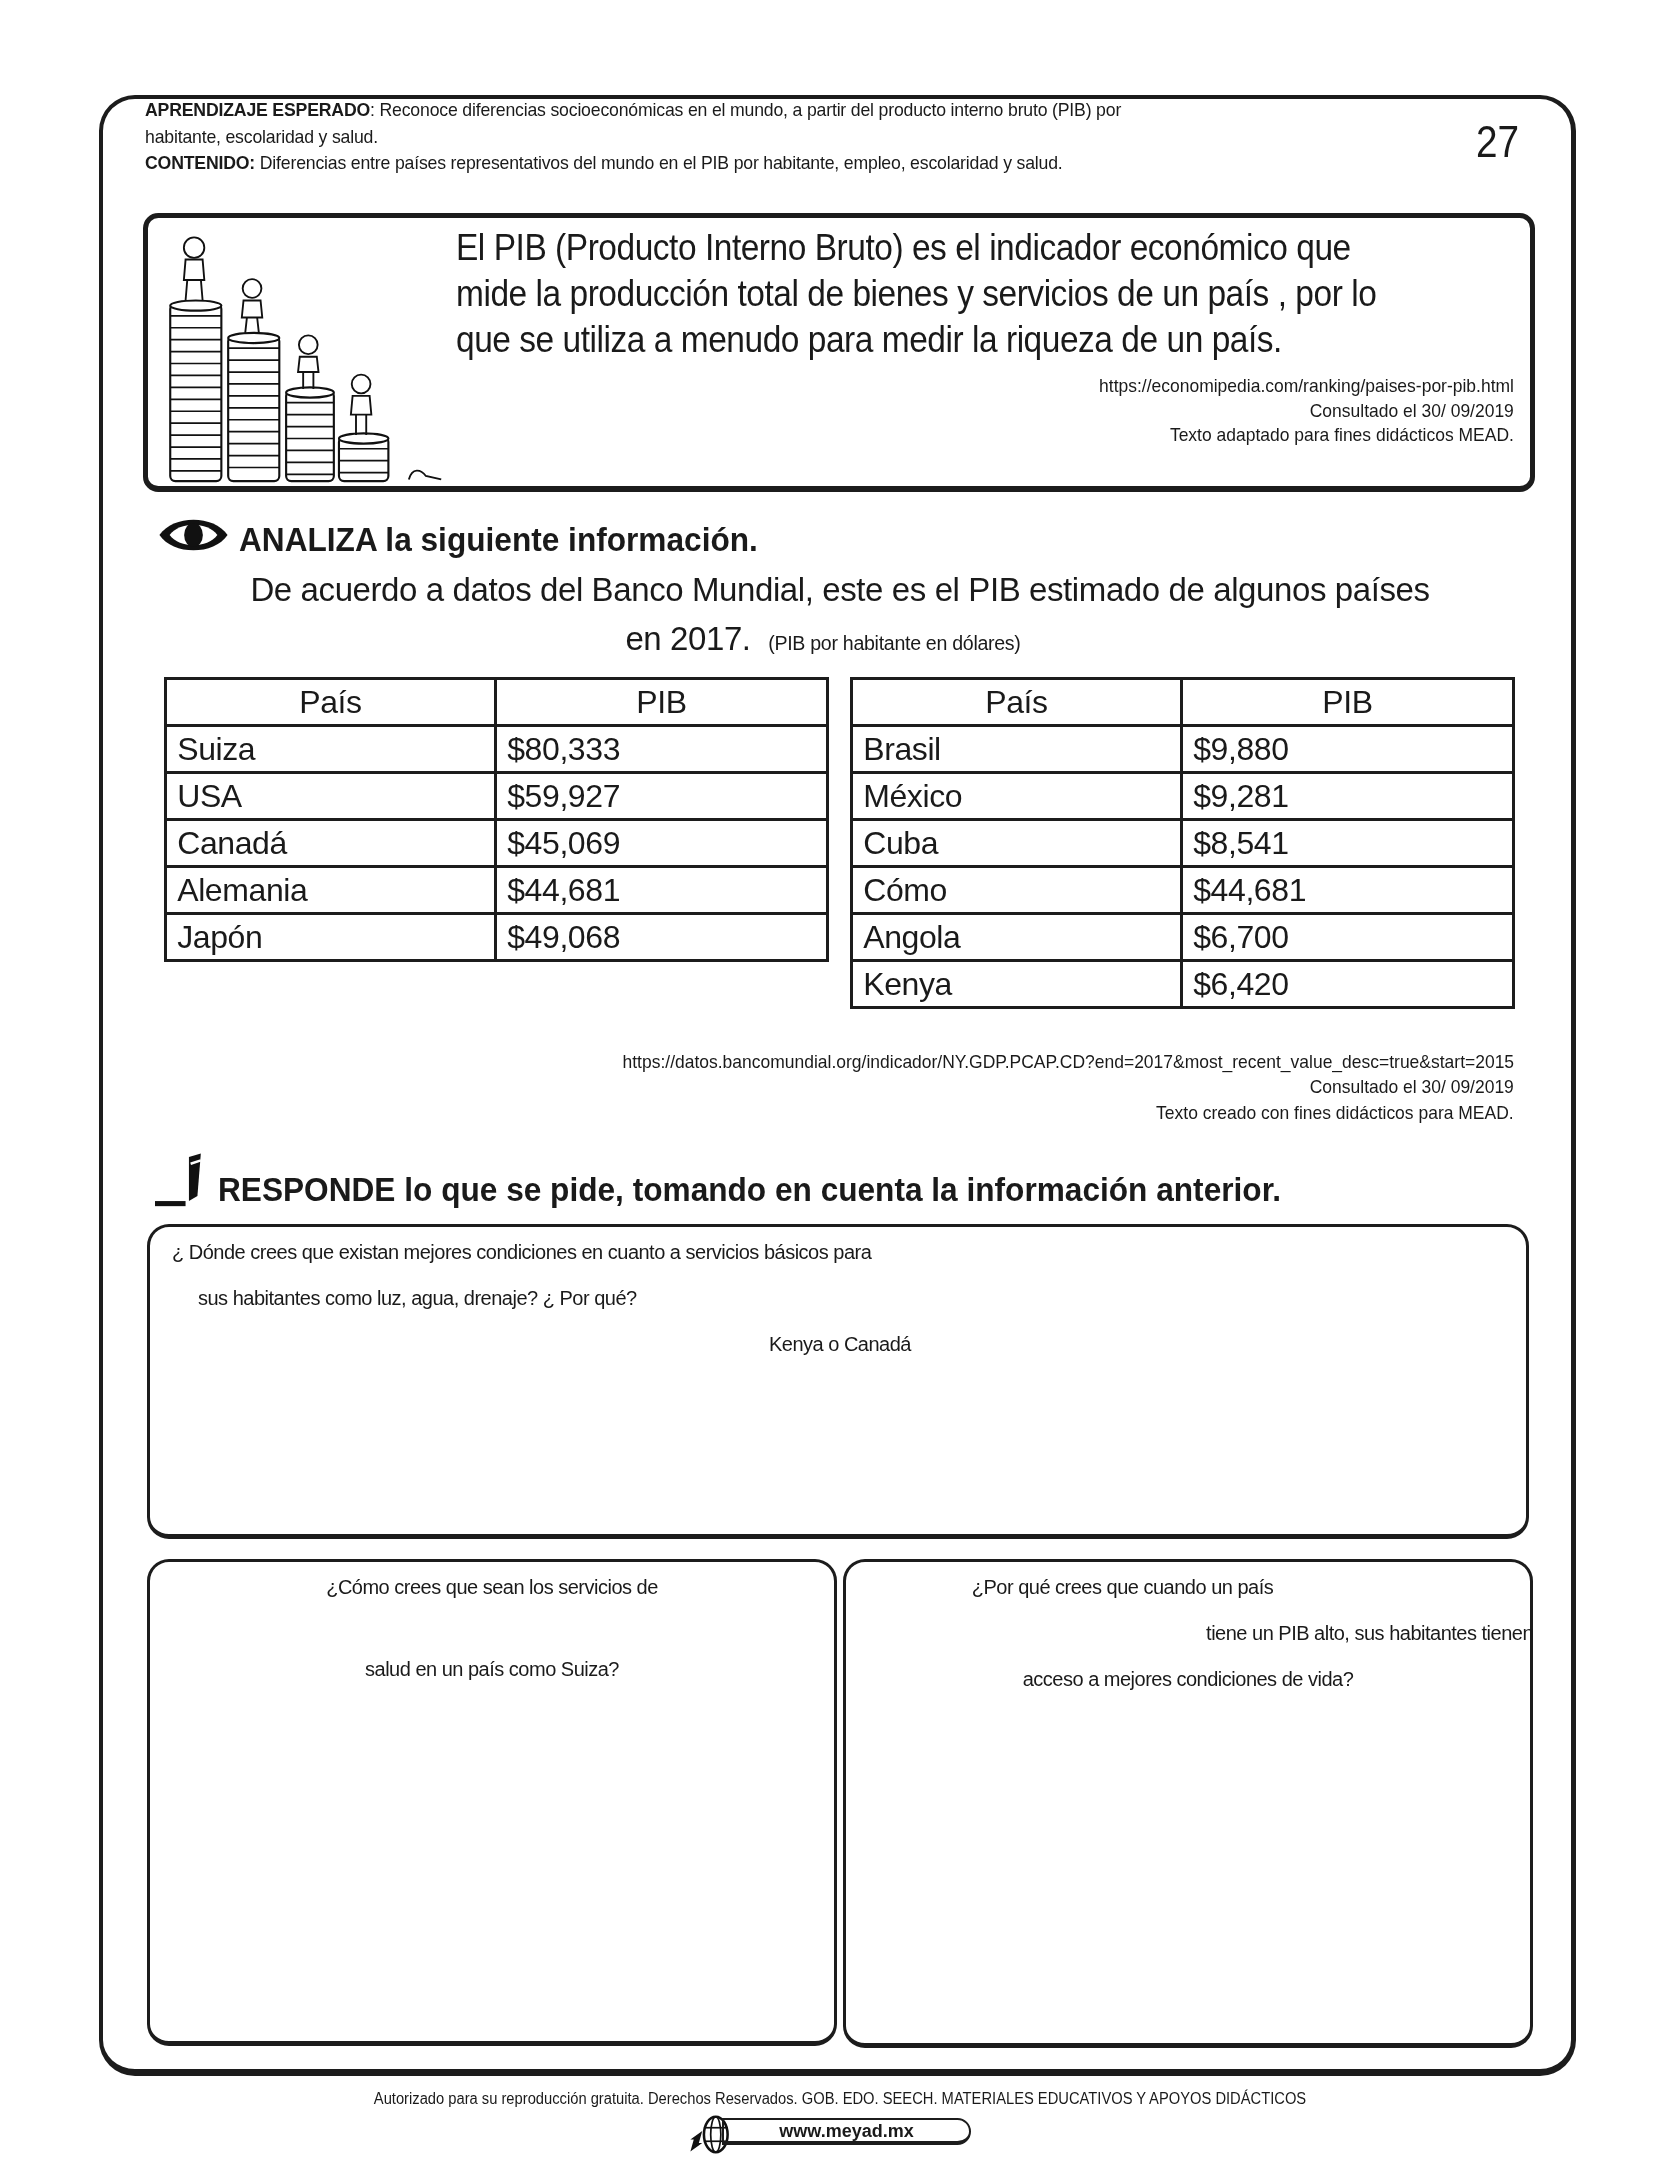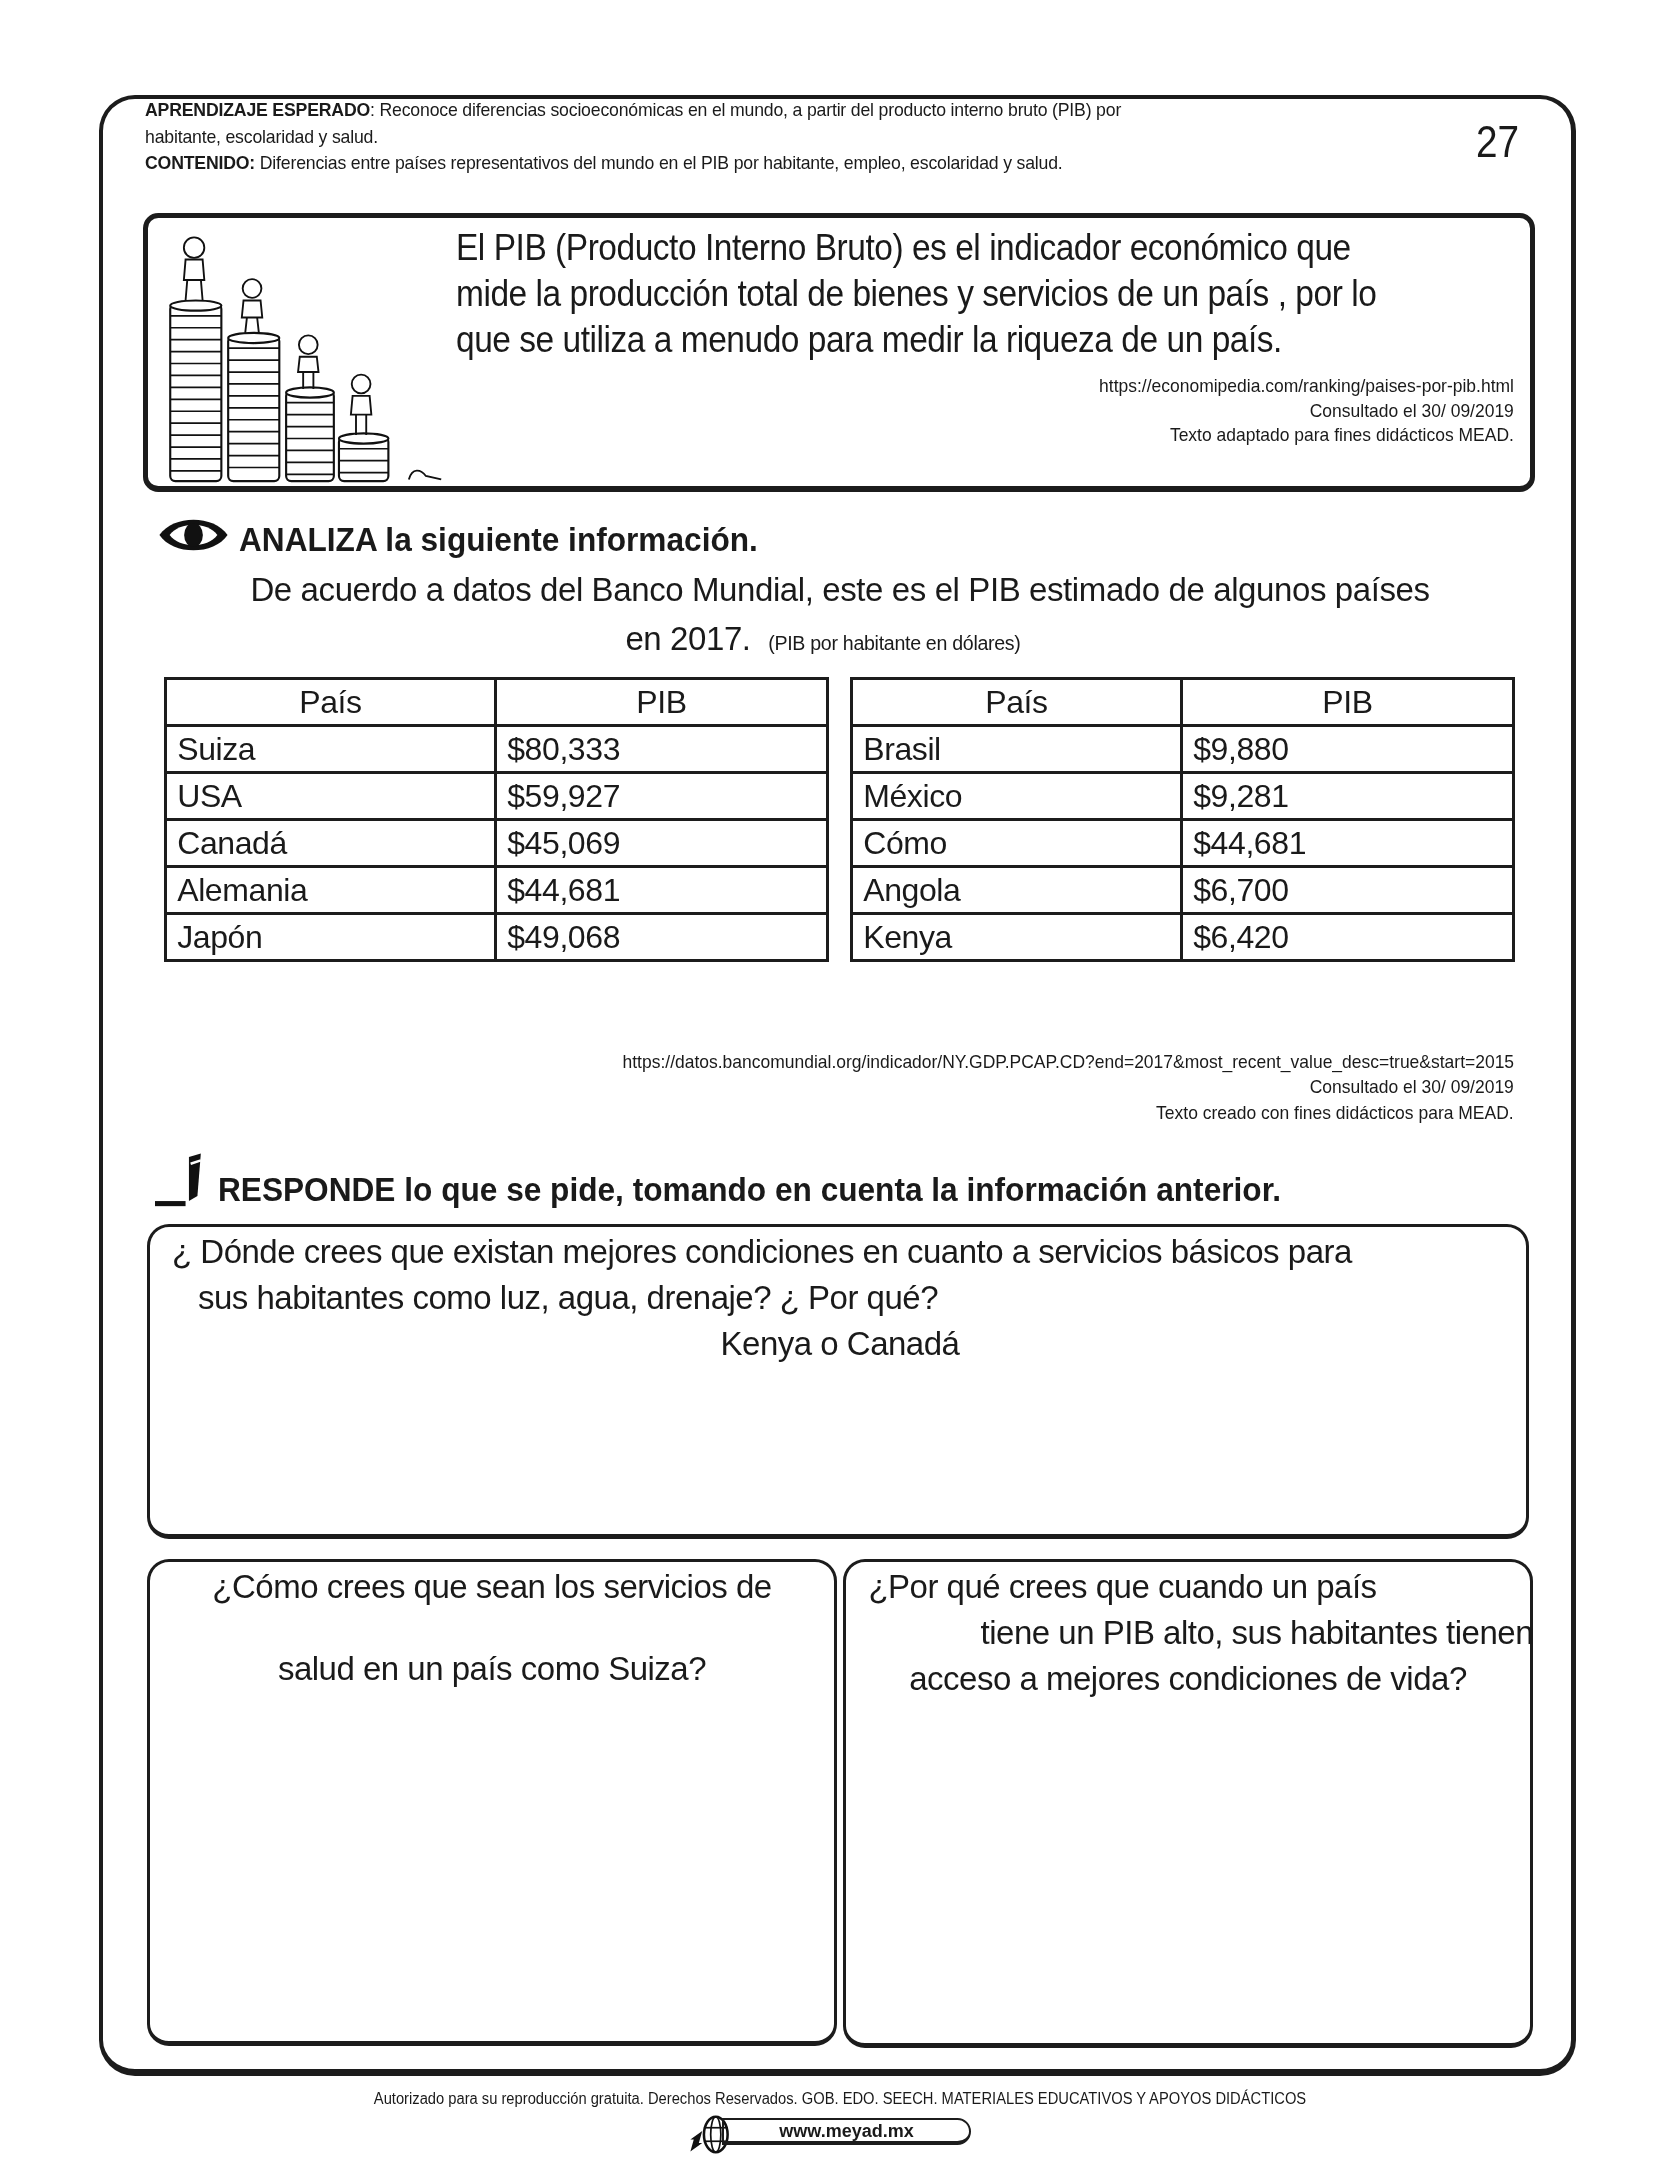--- a/index.html
+++ b/index.html
@@ -28,21 +28,21 @@
   .heading .rest { font-weight:bold; }
 
   .para { position:absolute; left:0; width:1680px; text-align:center; font-size:33px; line-height:48px; letter-spacing:-0.4px; white-space:nowrap; }
   .para .small { font-size:19.6px; letter-spacing:-0.3px; }
 
   table.gdp { position:absolute; border-collapse:collapse; table-layout:fixed; }
   table.gdp td, table.gdp th { border:3.4px solid #1c1c1c; height:44px; padding:0 0 0 10.2px; font-size:32px; font-weight:normal; letter-spacing:-0.4px; text-align:left; white-space:nowrap; }
   table.gdp th { text-align:center; padding:0; }
 
   .qbox { position:absolute; border:3.4px solid #1c1c1c; border-bottom-width:5.1px; border-radius:22px; box-sizing:border-box; }
-  .qtext { position:absolute; font-size:33px; line-height:46px; letter-spacing:-0.5px; white-space:nowrap; }
+  .qtext { position:absolute; font-size:20px; line-height:46px; letter-spacing:-0.5px; white-space:nowrap; }
 
   .footer-text { position:absolute; left:0; width:1680px; top:2090px; text-align:center; font-size:16px; transform:scaleX(0.92); white-space:nowrap; }
   .url-pill { position:absolute; left:722px; top:2118px; width:249px; height:27px; border:2.6px solid #1c1c1c; border-bottom-width:4.3px; border-radius:0 13.6px 13.6px 0; box-sizing:border-box; text-align:center; font-size:18px; line-height:22px; font-weight:bold; }
 </style>
 </head>
 <body>
 
 <div class="outer-frame"></div>
 
 <div class="hdr" style="top:97px;">
@@ -209,20 +209,24 @@
   </tr>
   <tr>
         <td>Brasil</td>
         <td>$9,880</td>
       </tr>
   <tr>
         <td>México</td>
         <td>$9,281</td>
       </tr>
   <tr>
+        <td>Cuba</td>
+        <td>$8,541</td>
+      </tr>
+  <tr>
         <td>Cómo</td>
         <td>$44,681</td>
       </tr>
   <tr>
         <td>Angola</td>
         <td>$6,700</td>
       </tr>
   <tr>
         <td>Kenya</td>
         <td>$6,420</td>

